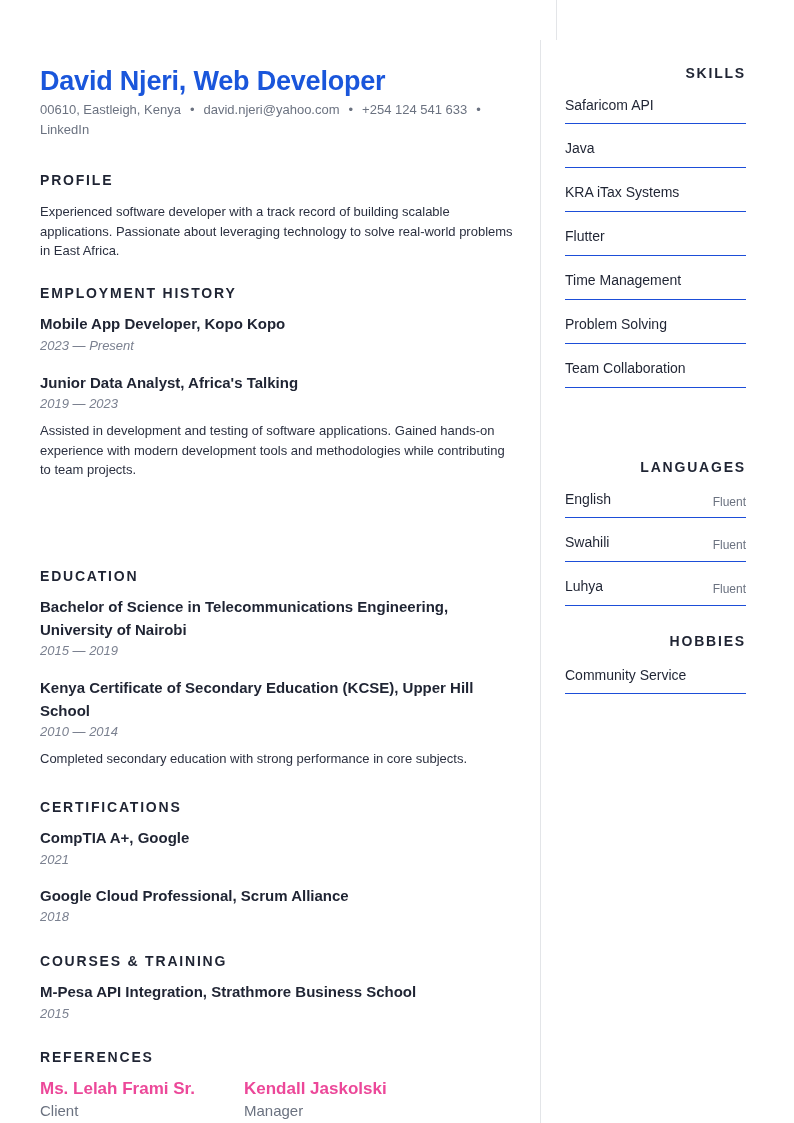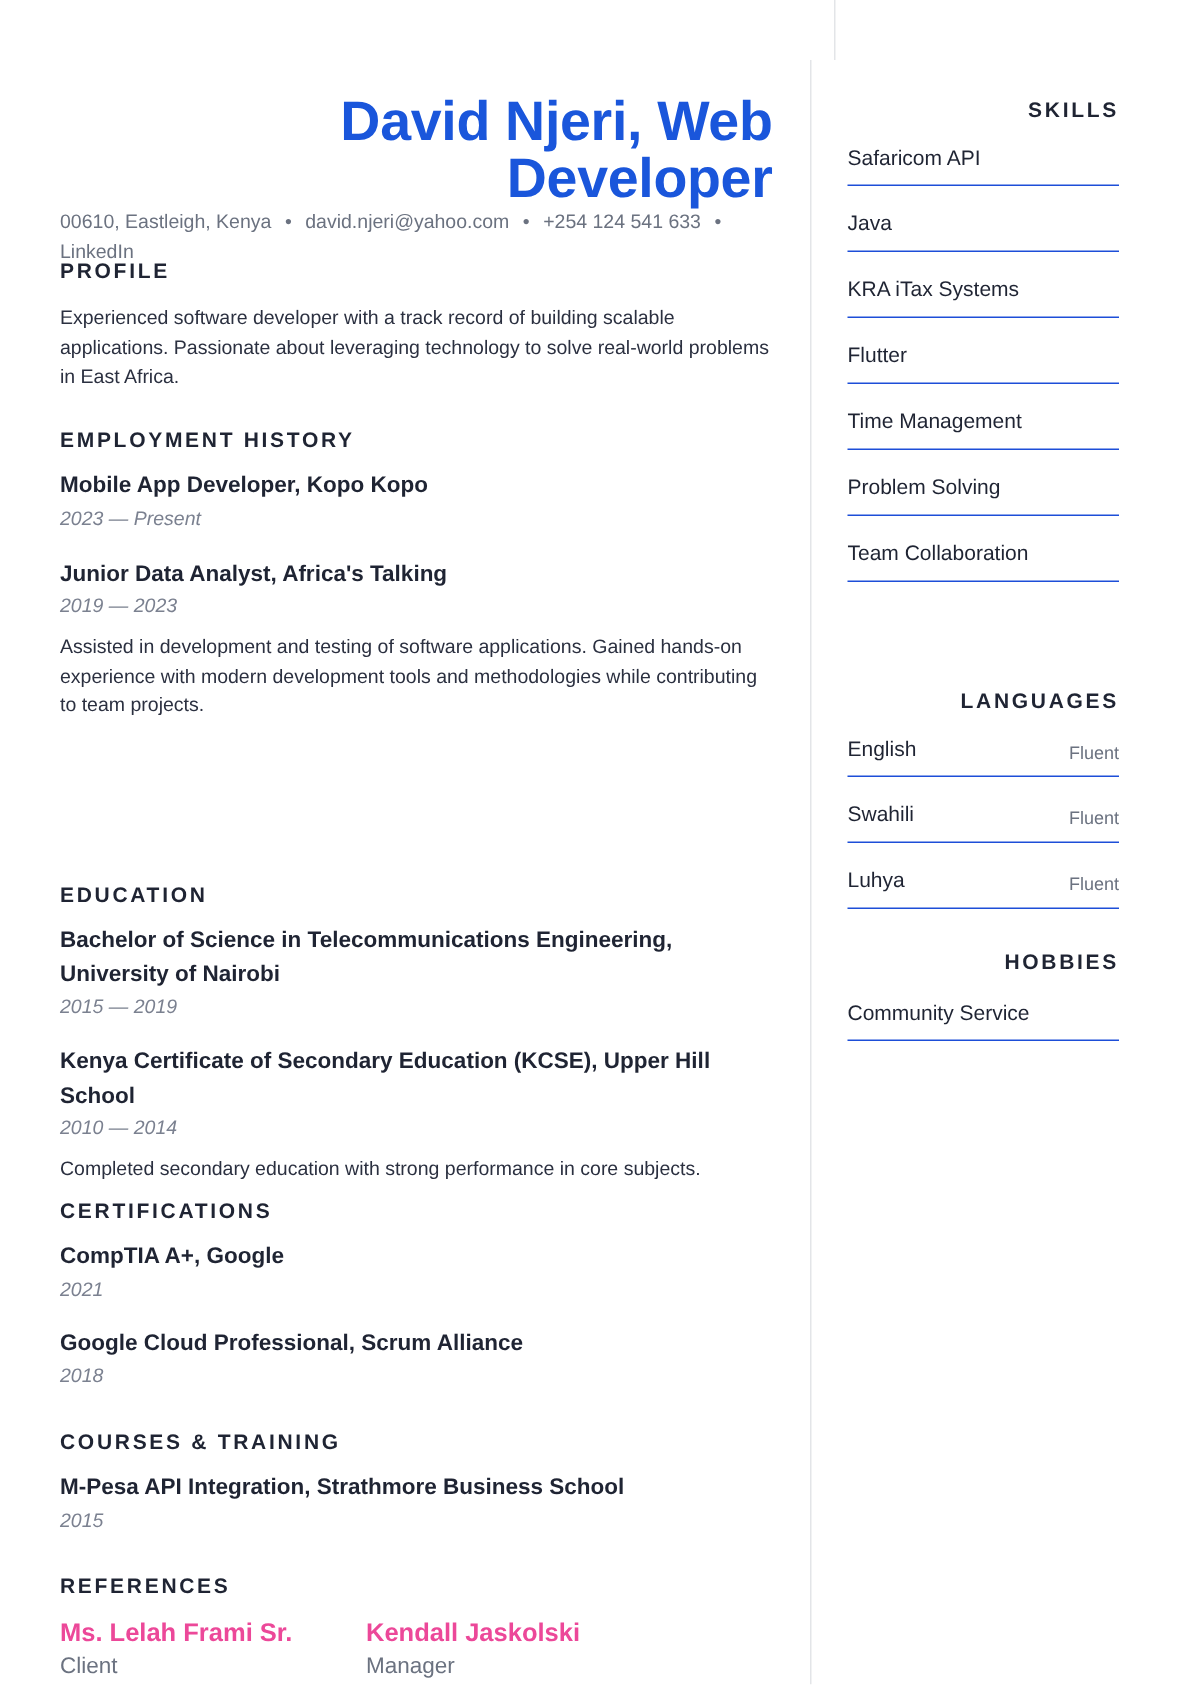--- a/index.html
+++ b/index.html
@@ -2,21 +2,21 @@
 <html><head>
 <meta charset="utf-8">
 <style>
   html, body { margin: 0; padding: 0; background: #ffffff; }
   body { width: 794px; height: 1123px; position: relative; overflow: hidden;
          font-family: "Liberation Sans", "DejaVu Sans", sans-serif; color: #1f2433; }
   .top-rule { position: absolute; left: 556px; top: 0; width: 1px; height: 40px; background: #e3e5e8; }
   .side-rule { position: absolute; left: 540px; top: 40px; width: 1px; height: 1083px; background: #e3e5e8; }
 
   .main { position: absolute; left: 40px; top: 62px; width: 475px; }
-  .name { font-size: 37px; font-weight: 700; color: #1a56db; margin: 0; line-height: 38px; letter-spacing: -0.2px; text-align: right; }
+  .name { font-size: 27px; font-weight: 700; color: #1a56db; margin: 0; line-height: 38px; letter-spacing: -0.2px; }
   .contact { font-size: 13px; color: #6b7280; line-height: 20px; margin-top: 0px; }
   .contact .dot { margin: 0 9px; color: #6b7280; }
 
   .section-title { font-size: 14px; font-weight: 700; letter-spacing: 1.8px; color: #1f2433; text-transform: uppercase; margin: 0; line-height: 18px; }
   .para { font-size: 13px; line-height: 19.5px; color: #2b3040; }
   .item-title { font-size: 15px; font-weight: 700; color: #1f2433; line-height: 22.5px; }
   .item-date { font-size: 13px; font-style: italic; color: #7b8190; line-height: 20px; }
 
   .sec { position: absolute; left: 40px; width: 475px; }
 
@@ -56,21 +56,21 @@
     <div class="item-title">Mobile App Developer, Kopo Kopo</div>
     <div class="item-date">2023 — Present</div>
   </div>
   <div style="margin-top:16px">
     <div class="item-title">Junior Data Analyst, Africa's Talking</div>
     <div class="item-date">2019 — 2023</div>
     <div class="para" style="margin-top:7px">Assisted in development and testing of software applications. Gained hands-on experience with modern development tools and methodologies while contributing to team projects.</div>
   </div>
 </div>
 
-<div class="sec" style="top:587px">
+<div class="sec" style="top:567px">
   <h2 class="section-title">Education</h2>
   <div style="margin-top:11px">
     <div class="item-title">Bachelor of Science in Telecommunications Engineering, University of Nairobi</div>
     <div class="item-date">2015 — 2019</div>
   </div>
   <div style="margin-top:16px">
     <div class="item-title">Kenya Certificate of Secondary Education (KCSE), Upper Hill School</div>
     <div class="item-date">2010 — 2014</div>
     <div class="para" style="margin-top:7px">Completed secondary education with strong performance in core subjects.</div>
   </div>

